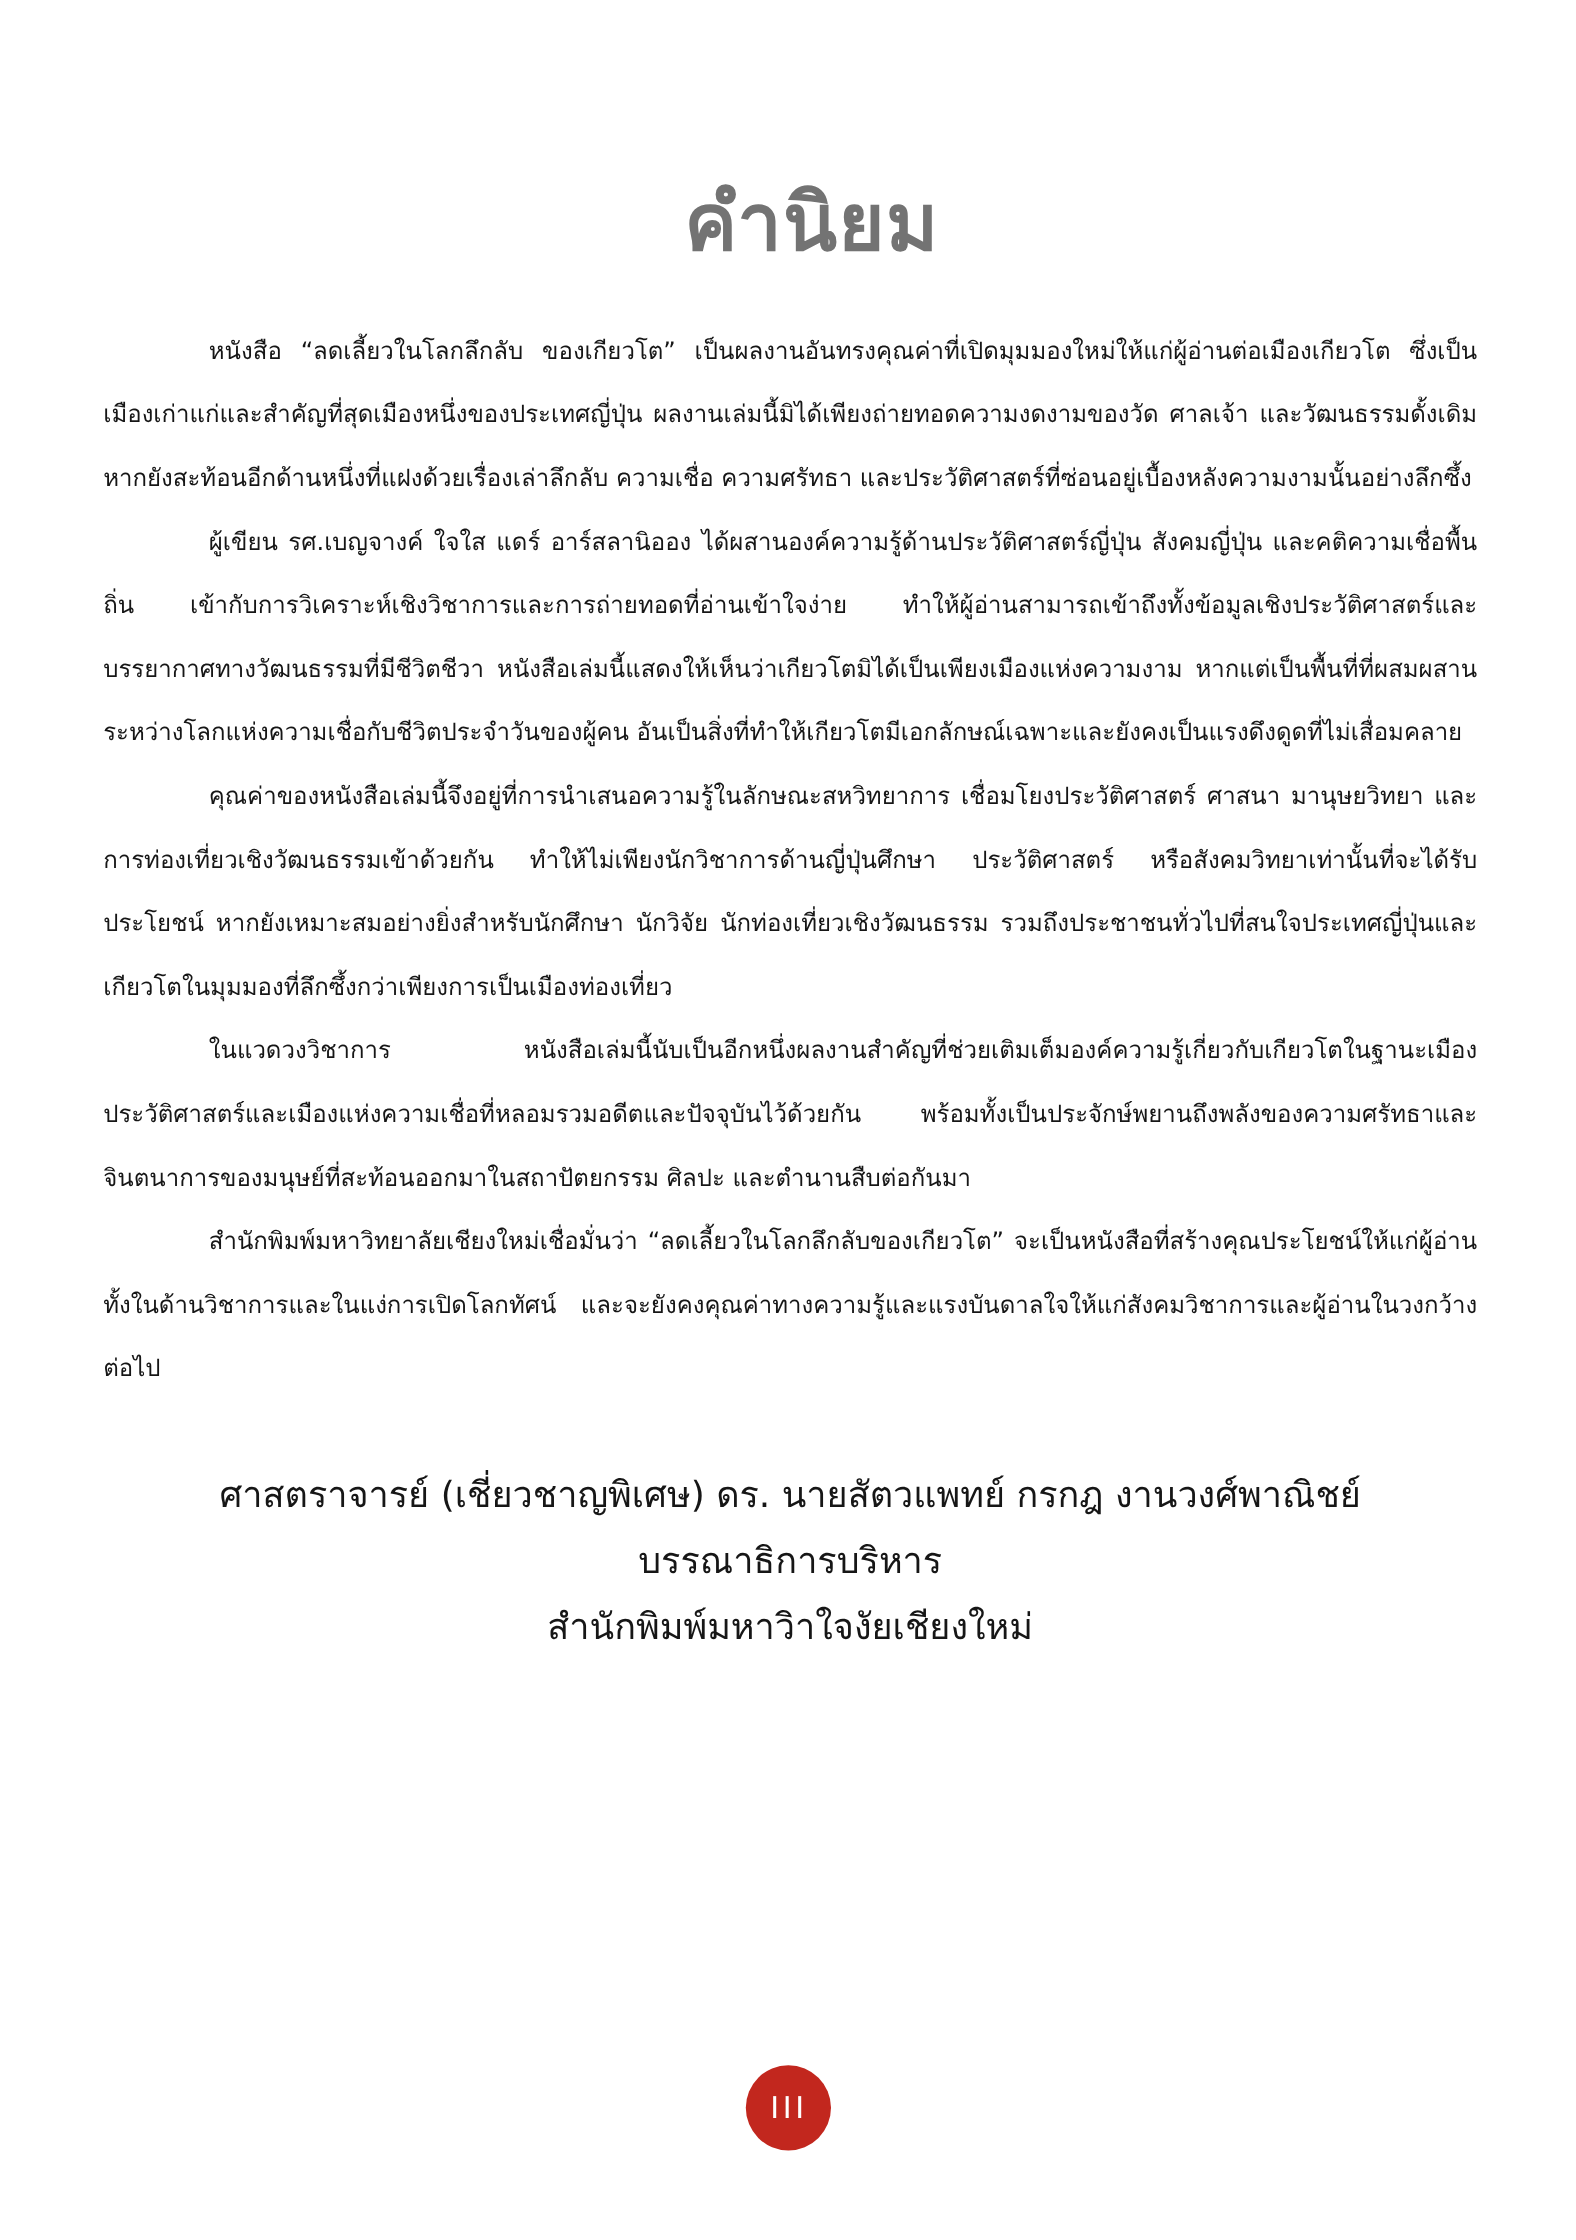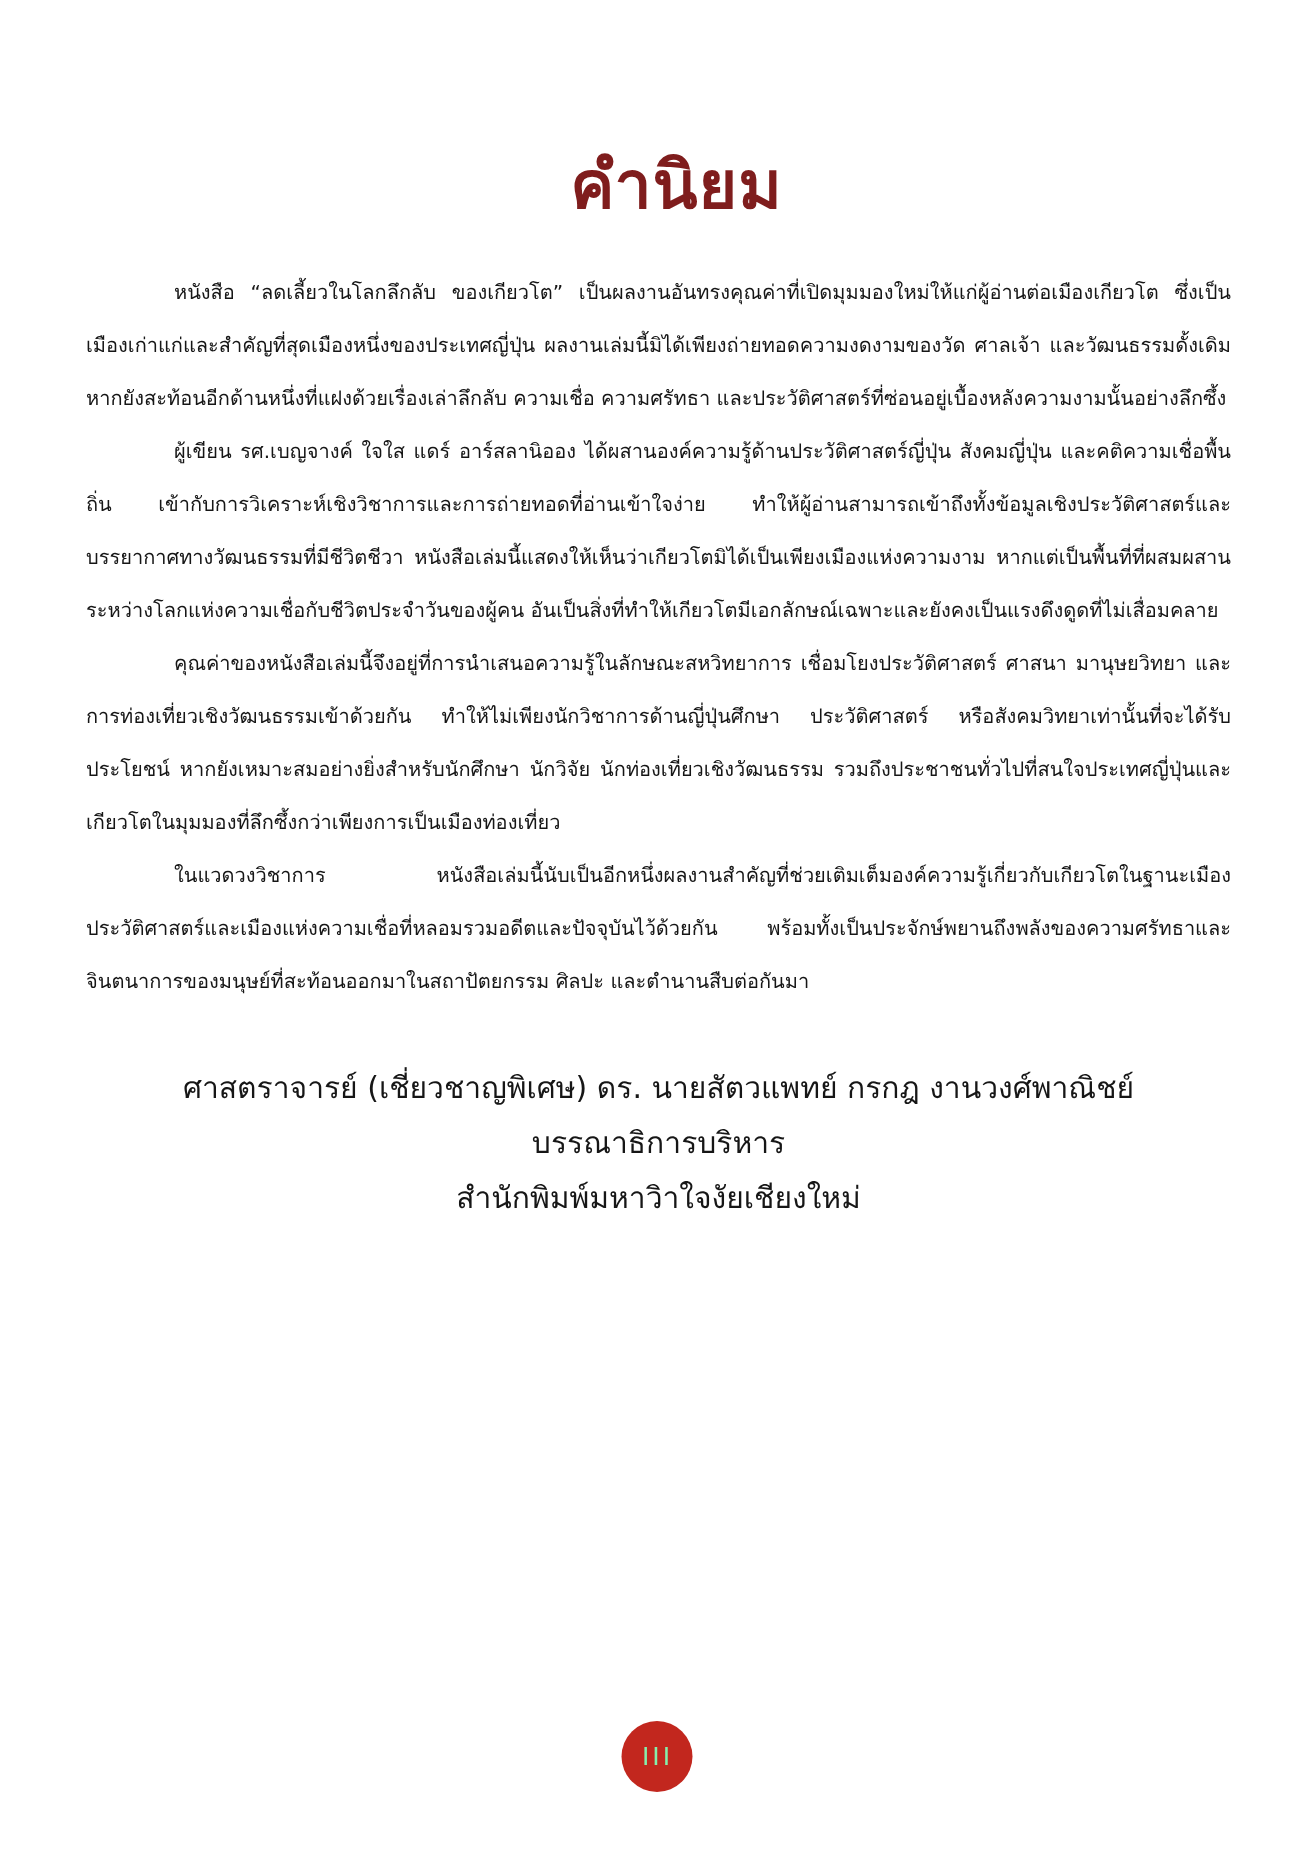--- a/index.html
+++ b/index.html
@@ -54,39 +54,40 @@
     top: 1721px;
     transform: translateX(-50%);
     width: 71px;
     height: 71px;
     border-radius: 50%;
     display: flex;
     align-items: center;
     justify-content: center;
   }
   .page-number-badge span {
-    color: #86efac;
+    color: #ffffff;
     font-size: 25px;
     letter-spacing: 3px;
     font-weight: 400;
     transform: translateX(1px);
   }
 </style>
 </head>
 <body>
 
 <div class="page">
 
-  <h1 class="page-title" style="color: #7f1d1d; padding-left: 40px;">คำนิยม</h1>
+  <h1 class="page-title" style="color: #737373; padding-left: 40px;">คำนิยม</h1>
 
   <div class="body-block">
     <p class="body-para">หนังสือ “ลดเลี้ยวในโลกลึกลับ ของเกียวโต” เป็นผลงานอันทรงคุณค่าที่เปิดมุมมองใหม่ให้แก่ผู้อ่านต่อเมืองเกียวโต ซึ่งเป็นเมืองเก่าแก่และสำคัญที่สุดเมืองหนึ่งของประเทศญี่ปุ่น ผลงานเล่มนี้มิได้เพียงถ่ายทอดความงดงามของวัด ศาลเจ้า และวัฒนธรรมดั้งเดิม หากยังสะท้อนอีกด้านหนึ่งที่แฝงด้วยเรื่องเล่าลึกลับ ความเชื่อ ความศรัทธา และประวัติศาสตร์ที่ซ่อนอยู่เบื้องหลังความงามนั้นอย่างลึกซึ้ง</p>
     <p class="body-para">ผู้เขียน รศ.เบญจางค์ ใจใส แดร์ อาร์สลานิออง ได้ผสานองค์ความรู้ด้านประวัติศาสตร์ญี่ปุ่น สังคมญี่ปุ่น และคติความเชื่อพื้นถิ่น เข้ากับการวิเคราะห์เชิงวิชาการและการถ่ายทอดที่อ่านเข้าใจง่าย ทำให้ผู้อ่านสามารถเข้าถึงทั้งข้อมูลเชิงประวัติศาสตร์และบรรยากาศทางวัฒนธรรมที่มีชีวิตชีวา หนังสือเล่มนี้แสดงให้เห็นว่าเกียวโตมิได้เป็นเพียงเมืองแห่งความงาม หากแต่เป็นพื้นที่ที่ผสมผสานระหว่างโลกแห่งความเชื่อกับชีวิตประจำวันของผู้คน อันเป็นสิ่งที่ทำให้เกียวโตมีเอกลักษณ์เฉพาะและยังคงเป็นแรงดึงดูดที่ไม่เสื่อมคลาย</p>
     <p class="body-para">คุณค่าของหนังสือเล่มนี้จึงอยู่ที่การนำเสนอความรู้ในลักษณะสหวิทยาการ เชื่อมโยงประวัติศาสตร์ ศาสนา มานุษยวิทยา และการท่องเที่ยวเชิงวัฒนธรรมเข้าด้วยกัน ทำให้ไม่เพียงนักวิชาการด้านญี่ปุ่นศึกษา ประวัติศาสตร์ หรือสังคมวิทยาเท่านั้นที่จะได้รับประโยชน์ หากยังเหมาะสมอย่างยิ่งสำหรับนักศึกษา นักวิจัย นักท่องเที่ยวเชิงวัฒนธรรม รวมถึงประชาชนทั่วไปที่สนใจประเทศญี่ปุ่นและเกียวโตในมุมมองที่ลึกซึ้งกว่าเพียงการเป็นเมืองท่องเที่ยว</p>
     <p class="body-para">ในแวดวงวิชาการ หนังสือเล่มนี้นับเป็นอีกหนึ่งผลงานสำคัญที่ช่วยเติมเต็มองค์ความรู้เกี่ยวกับเกียวโตในฐานะเมืองประวัติศาสตร์และเมืองแห่งความเชื่อที่หลอมรวมอดีตและปัจจุบันไว้ด้วยกัน พร้อมทั้งเป็นประจักษ์พยานถึงพลังของความศรัทธาและจินตนาการของมนุษย์ที่สะท้อนออกมาในสถาปัตยกรรม ศิลปะ และตำนานสืบต่อกันมา</p>
+    <p class="body-para">สำนักพิมพ์มหาวิทยาลัยเชียงใหม่เชื่อมั่นว่า “ลดเลี้ยวในโลกลึกลับของเกียวโต” จะเป็นหนังสือที่สร้างคุณประโยชน์ให้แก่ผู้อ่านทั้งในด้านวิชาการและในแง่การเปิดโลกทัศน์ และจะยังคงคุณค่าทางความรู้และแรงบันดาลใจให้แก่สังคมวิชาการและผู้อ่านในวงกว้างต่อไป</p>
 
     <div class="signature-block">
       <p>ศาสตราจารย์ (เชี่ยวชาญพิเศษ) ดร. นายสัตวแพทย์ กรกฎ งานวงศ์พาณิชย์</p>
       <p>บรรณาธิการบริหาร</p>
       <p>สำนักพิมพ์มหาวิาใจงัยเชียงใหม่</p>
     </div>
   </div>
 
   <div class="page-number-badge" style="background: rgb(194, 39, 30);">
     <span>III</span>

